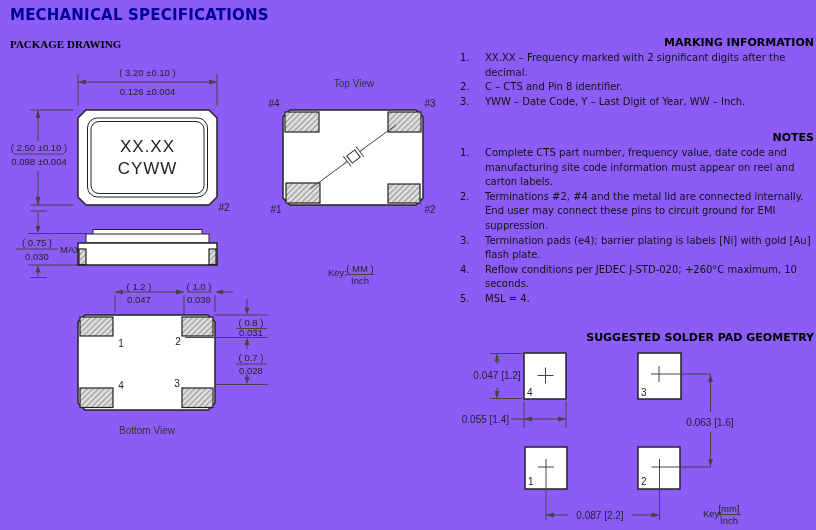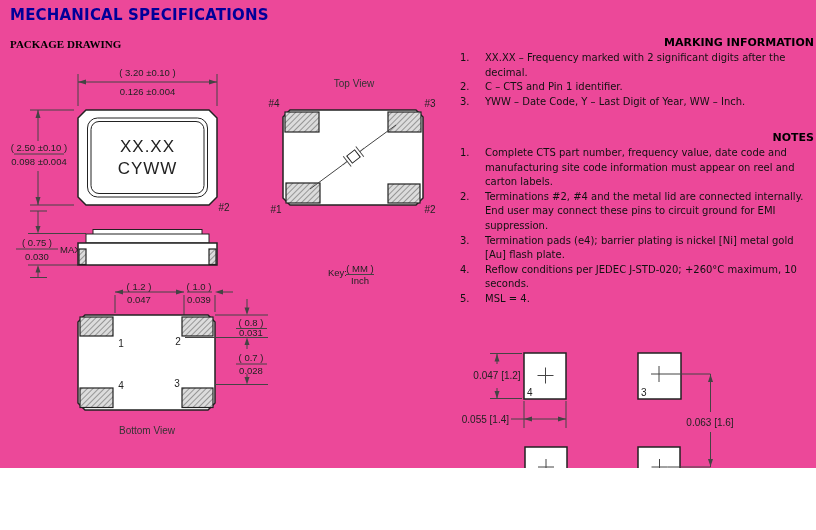--- a/index.html
+++ b/index.html
@@ -1,16 +1,16 @@
 <!DOCTYPE html>
 <html><head>
 <meta charset="utf-8">
 <style>
   html,body{margin:0;padding:0;background:#fff;}
-  #page{position:relative;width:816px;height:468px;background:#ec4899;overflow:hidden;
+  #page{position:relative;width:816px;height:530px;background:#8b5cf6;overflow:hidden;
         font-family:"DejaVu Sans","Liberation Sans",sans-serif;color:#111;}
   .h-main{position:absolute;left:10px;top:6px;font-size:15px;font-weight:bold;color:#000099;letter-spacing:.2px;}
   .h-pkg{position:absolute;left:10px;top:38px;font-size:11px;font-weight:bold;color:#000;font-family:Liberation Serif, serif;}
   .col-sec{position:absolute;left:460px;width:354px;}
   .sec-h{font-size:11px;font-weight:bold;margin:0 0 2px 0;color:#000;text-align:right;}
   .nlist{font-size:10px;line-height:14.6px;color:#111;}
   .li{display:flex;}
   .li .num{width:25px;flex:none;}
   .li .txt{flex:1;}
   svg{position:absolute;left:0;top:0;pointer-events:none;}
@@ -230,21 +230,21 @@
 
   <div class="col-sec" style="top:36px">
     <div class="sec-h">MARKING INFORMATION</div>
     <div class="nlist">
       <div class="li">
         <span class="num">1.</span>
         <span class="txt">XX.XX – Frequency marked with 2 significant digits after the decimal.</span>
       </div>
       <div class="li">
         <span class="num">2.</span>
-        <span class="txt">C – CTS and Pin 1 identifier.</span>
+        <span class="txt">C – CTS and Pin 8 identifier.</span>
       </div>
       <div class="li">
         <span class="num">3.</span>
         <span class="txt">YWW – Date Code, Y – Last Digit of Year, WW – Inch.</span>
       </div>
     </div>
   </div>
 
   <div class="col-sec" style="top:131px">
     <div class="sec-h">NOTES</div>
@@ -252,27 +252,30 @@
       <div class="li">
         <span class="num">1.</span>
         <span class="txt">Complete CTS part number, frequency value, date code and manufacturing site code information must appear on reel and carton labels.</span>
       </div>
       <div class="li">
         <span class="num">2.</span>
         <span class="txt">Terminations #2, #4 and the metal lid are connected internally.  End user may connect these pins to circuit ground for EMI suppression.</span>
       </div>
       <div class="li">
         <span class="num">3.</span>
-        <span class="txt">Termination pads (e4); barrier plating is nickel [Ni] metal gold [Au] flash plate.</span>
+        <span class="txt">Termination pads (e4); barrier plating is labels [Ni] with gold [Au] flash plate.</span>
       </div>
       <div class="li">
         <span class="num">4.</span>
         <span class="txt">Reflow conditions per JEDEC J-STD-020; +260°C maximum, 10 seconds.</span>
       </div>
       <div class="li">
         <span class="num">5.</span>
         <span class="txt">MSL = 4.</span>
       </div>
     </div>
   </div>
 
+  <div class="col-sec" style="top:331px">
+    <div class="sec-h">SUGGESTED SOLDER PAD GEOMETRY</div>
+  </div>
 
 </div>
 
 </body></html>

